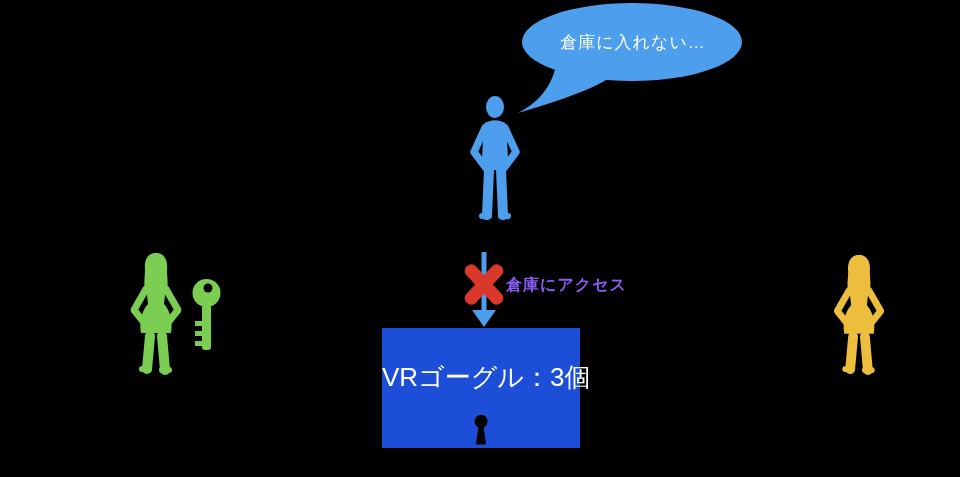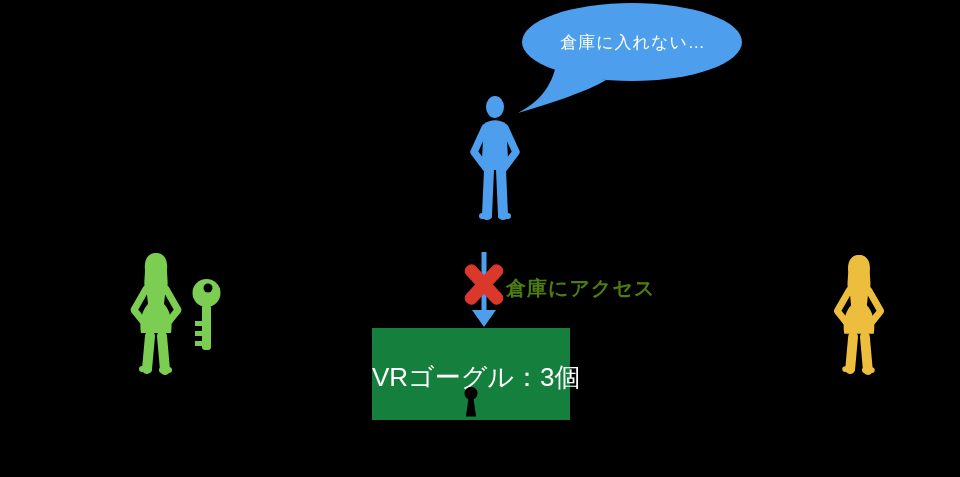--- a/index.html
+++ b/index.html
@@ -38,32 +38,32 @@
     left: 1px; top: 20px;
     width: 50px; height: 13px;
     background: #db382c;
     border-radius: 6px;
   }
   .x-mark .bar.a { transform: rotate(47deg); }
   .x-mark .bar.b { transform: rotate(-47deg); }
 
   .access-label {
     left: 506px; top: 275px;
-    font-size: 20px;
+    font-size: 16px;
     font-weight: bold;
-    color: #4d7c0f;
+    color: #8b5cf6;
     letter-spacing: 1px;
     white-space: nowrap;
   }
 
   
   .warehouse {
-    left: 372px; top: 328px;
-    width: 198px; height: 92px;
-    background: #15803d;
+    left: 382px; top: 328px;
+    width: 198px; height: 120px;
+    background: #1d4ed8;
   }
   .warehouse-label {
     position: absolute;
     left: 0; top: 32px; width: 100%;
     text-align: center;
     color: #ffffff;
     font-size: 26px;
     font-weight: 500;
     white-space: nowrap;
   }

